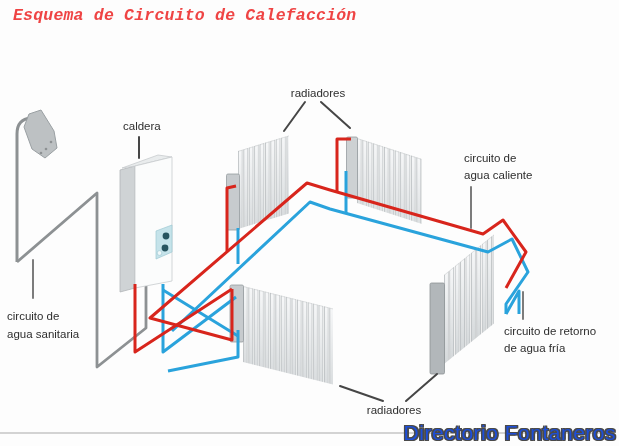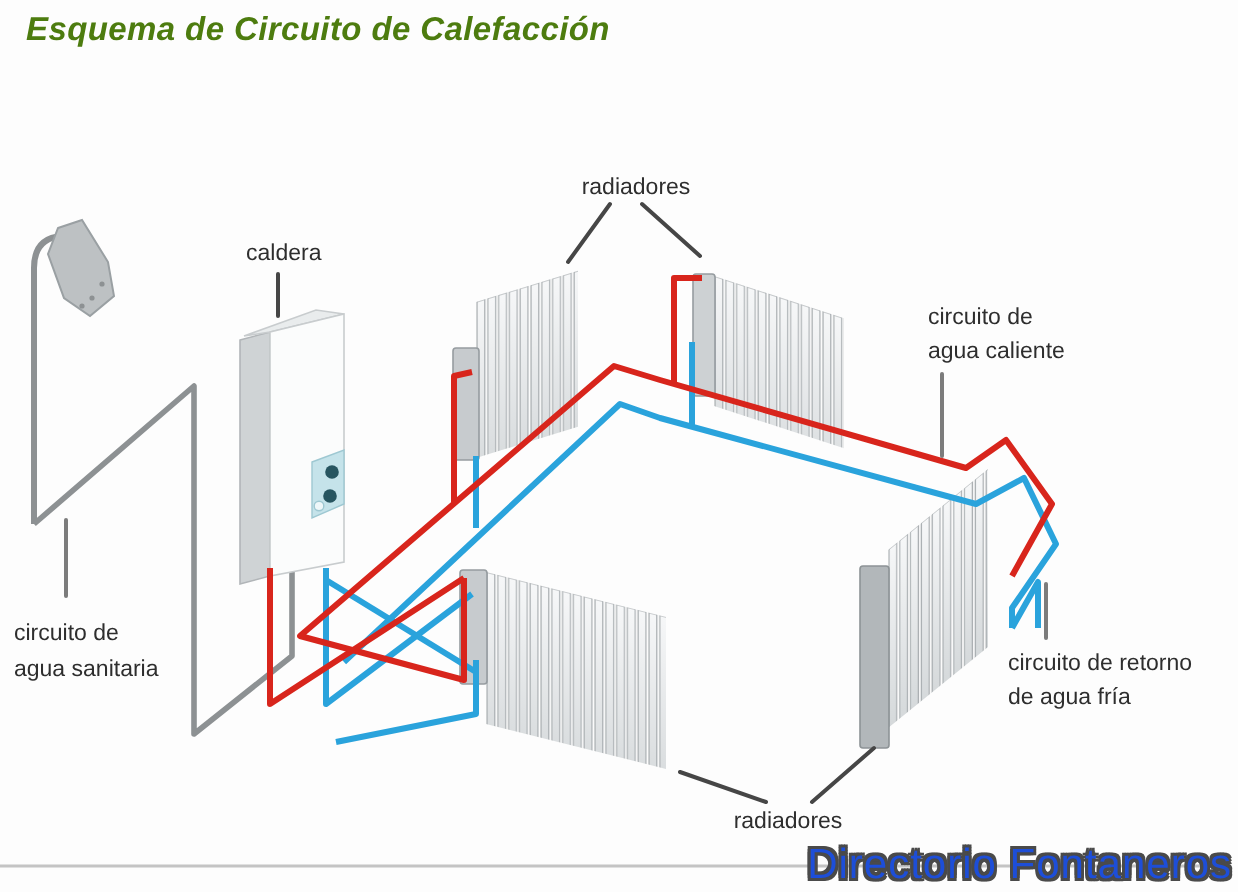--- a/index.html
+++ b/index.html
@@ -3,21 +3,21 @@
 <meta charset="utf-8">
 <style>
   html,body{margin:0;padding:0;background:#ffffff;}
   .stage{
     position:relative;width:619px;height:446px;background:#fdfdfd;
     overflow:hidden;font-family:"Liberation Sans",sans-serif;
   }
   .title{
     position:absolute;left:13px;top:6px;
     font-size:16.5px;font-weight:bold;font-style:italic;
-    color:#4d7c0f;letter-spacing:.2px;white-space:nowrap;
+    color:#ef4444;letter-spacing:.2px;white-space:nowrap;font-family:Liberation Mono, monospace;
   }
   svg.canvas{position:absolute;left:0;top:0;}
   svg text{
     font-family:"Liberation Sans",sans-serif;
     font-size:11.5px;fill:#2e2e2e;
   }
   .watermark{
     position:absolute;right:3px;bottom:1px;
     font-size:21px;font-weight:normal;color:#1d4ed8;letter-spacing:.5px;
     white-space:nowrap;

